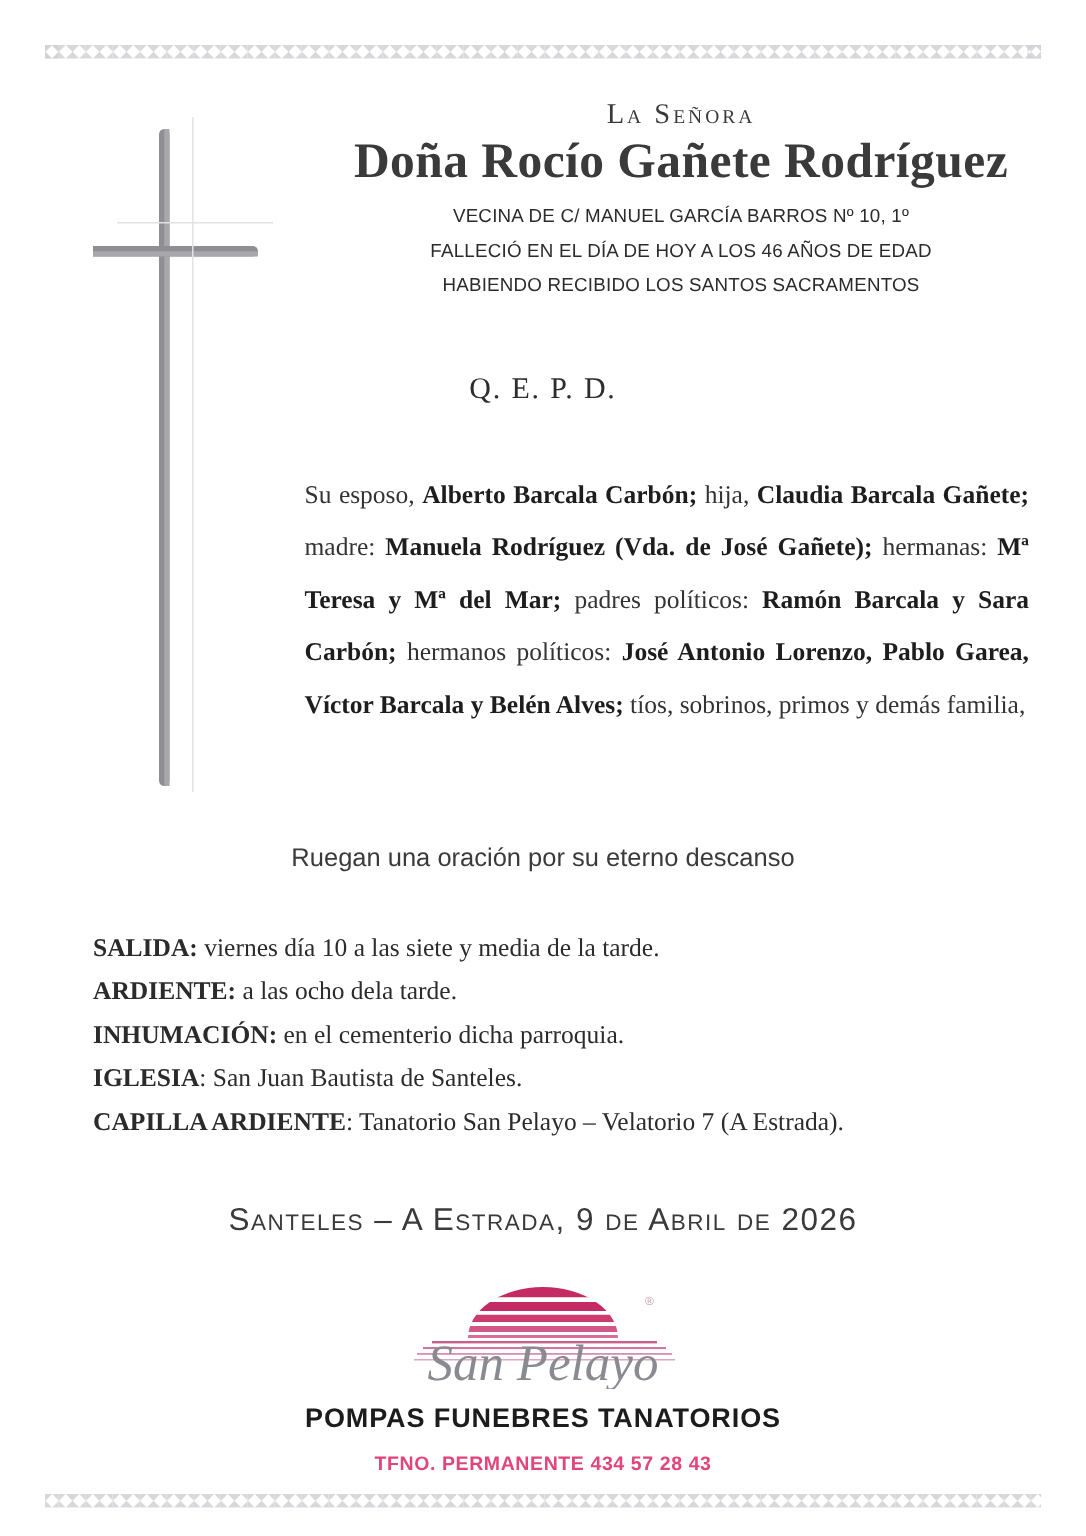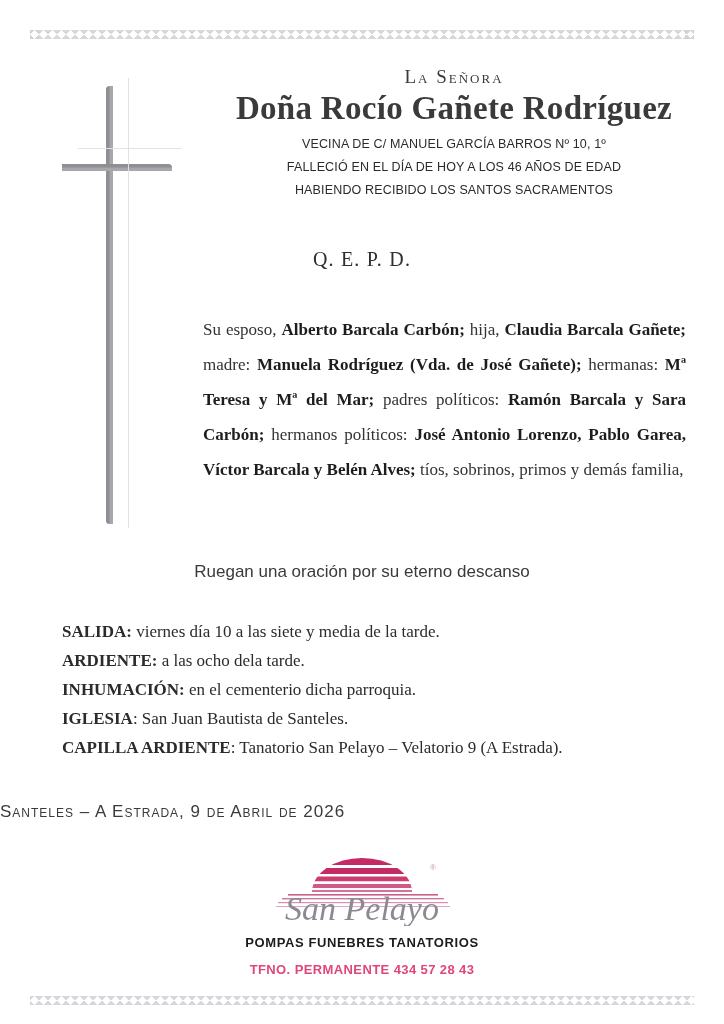--- a/index.html
+++ b/index.html
@@ -150,23 +150,24 @@
   }
   .service-row { margin-bottom: 9px; white-space: nowrap; }
   .service-label { font-weight: bold; }
 
   
   #place-date {
     position: absolute;
     top: 802px;
     left: 0;
     width: 724px;
+    text-align: center;
     font-family: "Liberation Sans", sans-serif;
     font-variant: small-caps;
-    font-size: 17px;
+    font-size: 21px;
     letter-spacing: 1px;
     color: #3a3a3a;
   }
 
   
   #logo-block {
     position: absolute;
     top: 848px;
     left: 0;
     width: 724px;
@@ -178,21 +179,21 @@
   #footer-block {
     position: absolute;
     top: 935px;
     left: 0;
     width: 724px;
     text-align: center;
   }
   #company-line {
     font-family: "Liberation Sans", sans-serif;
     font-weight: bold;
-    font-size: 13px;
+    font-size: 18px;
     letter-spacing: .6px;
     color: #1c1c1c;
   }
   #phone-line {
     margin-top: 12px;
     font-family: "Liberation Sans", sans-serif;
     font-weight: bold;
     font-size: 13px;
     letter-spacing: .4px;
     color: #e0457b;
@@ -233,21 +234,21 @@
 
 <div id="family-block"><span>Su esposo, </span><b>Alberto Barcala Carbón;</b><span> hija, </span><b>Claudia Barcala Gañete;</b><span> madre: </span><b>Manuela Rodríguez (Vda. de José Gañete);</b><span> hermanas: </span><b>Mª Teresa y Mª del Mar;</b><span> padres políticos: </span><b>Ramón Barcala y Sara Carbón;</b><span> hermanos políticos: </span><b>José Antonio Lorenzo, Pablo Garea, Víctor Barcala y Belén Alves;</b><span> tíos, sobrinos, primos y demás familia,</span></div>
 
 <div id="prayer-line">Ruegan una oración por su eterno descanso</div>
 
 <div id="service-list">
     <div class="service-row"><span class="service-label">SALIDA:</span><span class="service-value"> viernes día 10 a las siete y media de la tarde.</span></div>
     <div class="service-row"><span class="service-label">ARDIENTE:</span><span class="service-value"> a las ocho dela tarde.</span></div>
     <div class="service-row"><span class="service-label">INHUMACIÓN:</span><span class="service-value"> en el cementerio dicha parroquia.</span></div>
     <div class="service-row"><span class="service-label">IGLESIA</span><span class="service-value">: San Juan Bautista de Santeles.</span></div>
-    <div class="service-row"><span class="service-label">CAPILLA ARDIENTE</span><span class="service-value">: Tanatorio San Pelayo – Velatorio 9 (A Estrada).</span></div>
+    <div class="service-row"><span class="service-label">CAPILLA ARDIENTE</span><span class="service-value">: Tanatorio San Pelayo – Velatorio 7 (A Estrada).</span></div>
   </div>
 
 <div id="place-date">Santeles – A Estrada, 9 de Abril de 2026</div>
 
 <div id="logo-block">
   <svg id="logo-svg" width="220" height="78" viewBox="0 0 220 78" xmlns="http://www.w3.org/2000/svg">
     <defs>
       <clipPath id="arcclip">
         <path d="M60 44 A50 34 0 0 1 160 44 Z"></path>
       </clipPath>

